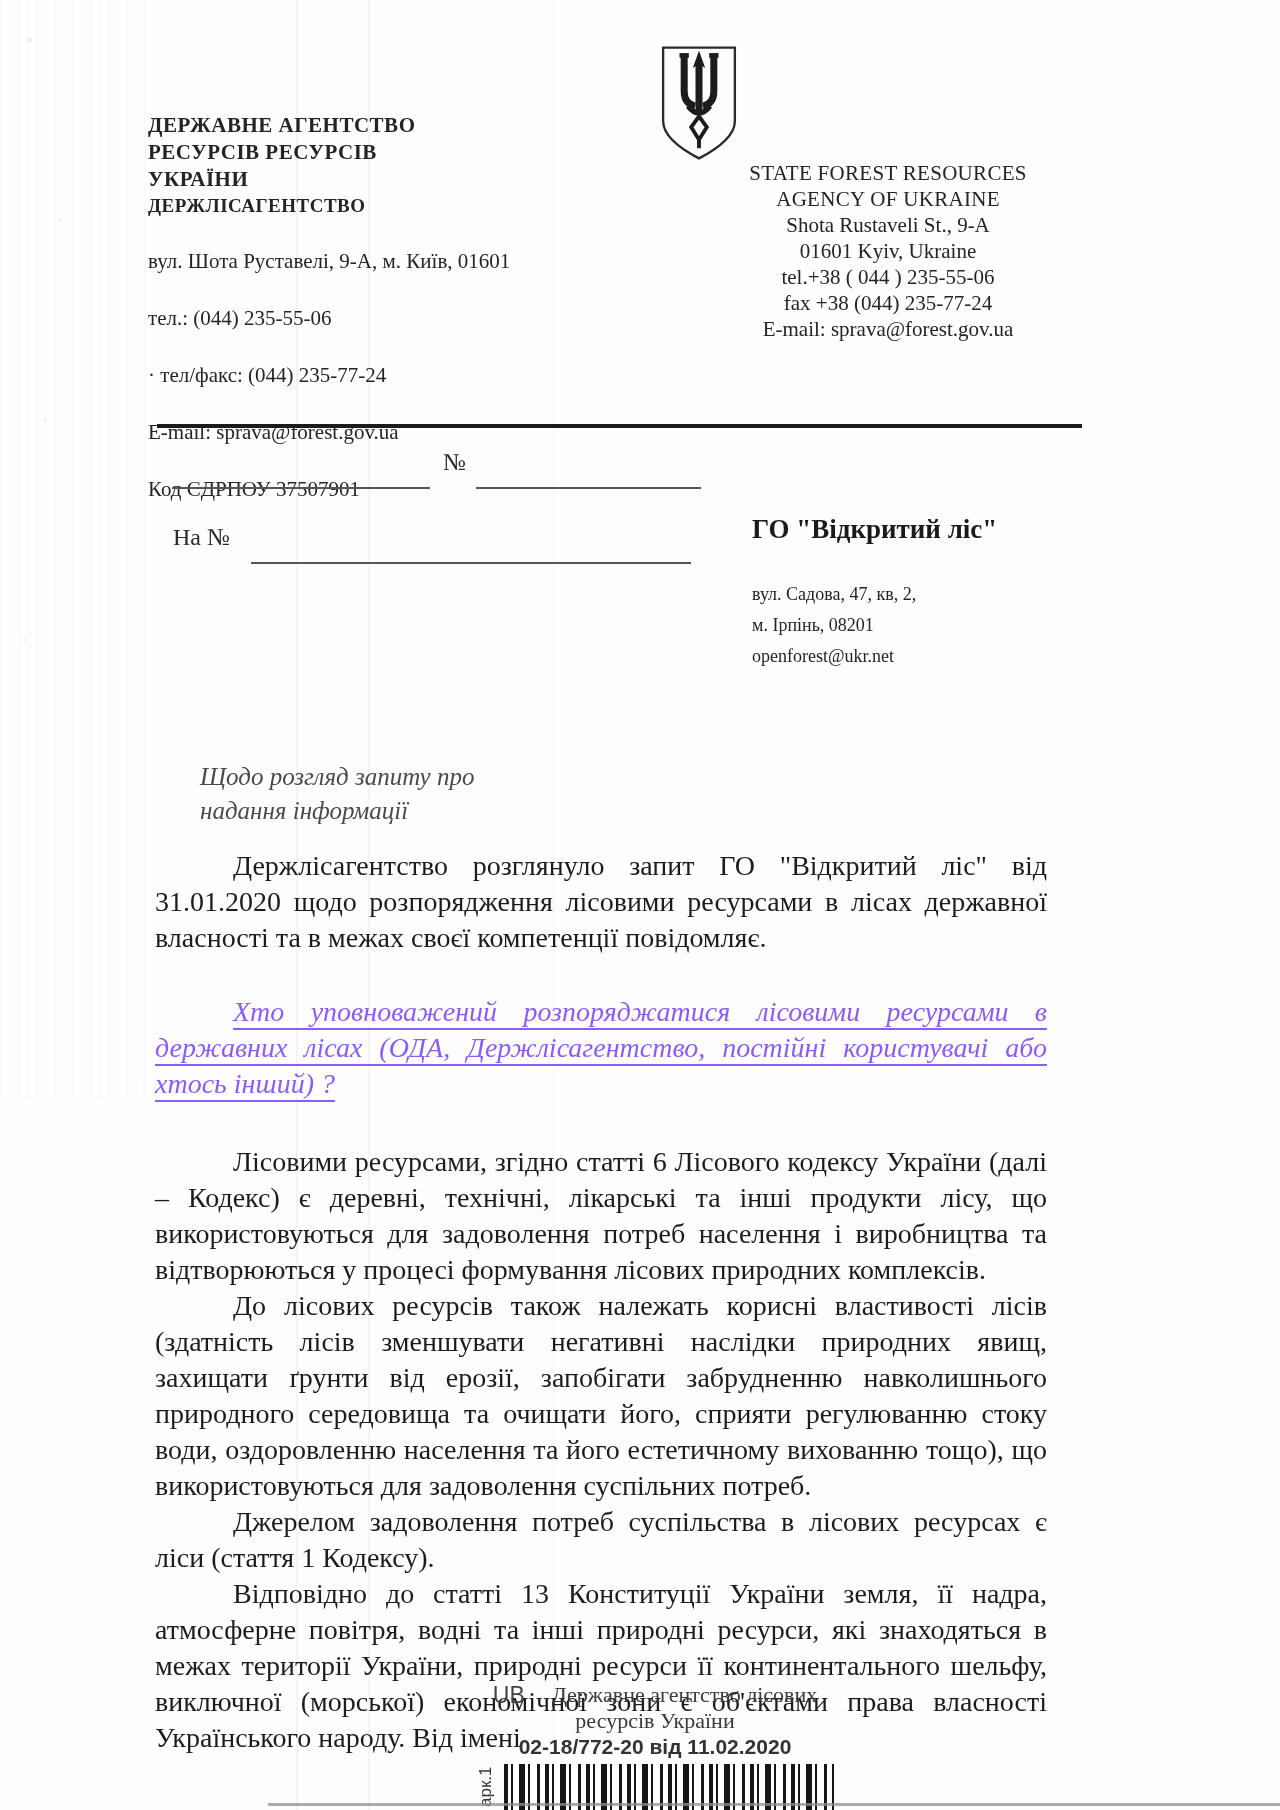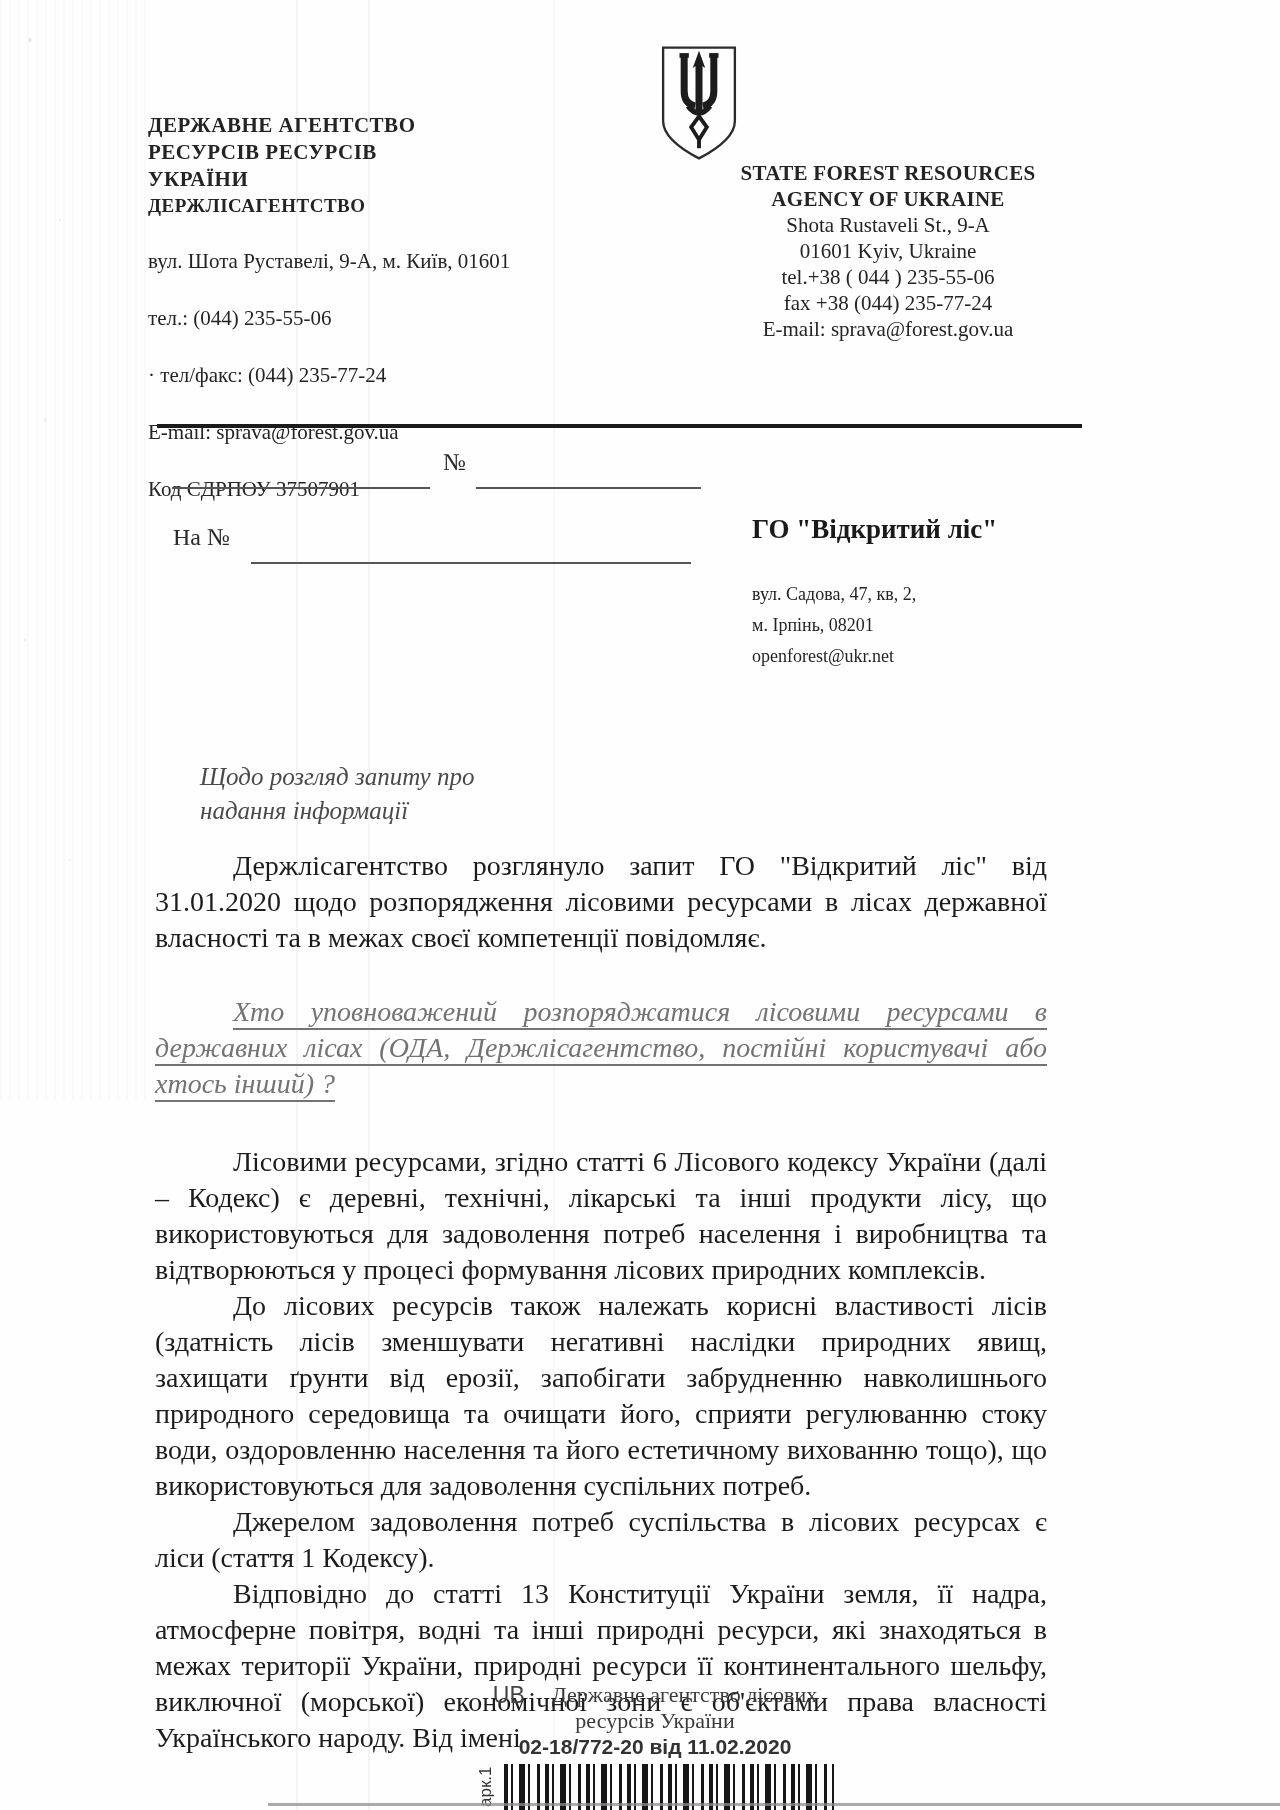--- a/index.html
+++ b/index.html
@@ -30,21 +30,21 @@
     text-align:left;font-size:20px;line-height:25px;color:#242424;
   }
   .hdr-left .org{font-weight:bold;font-size:21px;line-height:27px;letter-spacing:.5px;}
   .hdr-left .org-short{font-weight:bold;font-size:19px;line-height:26px;letter-spacing:.5px;}
   .hdr-left .info{font-size:21px;line-height:29px;margin-top:28px;}
   .emblem{position:absolute;left:660px;top:44px;width:78px;height:118px;}
   .hdr-right{
     position:absolute;left:693px;top:160px;width:390px;
     text-align:center;font-size:21px;line-height:26px;color:#242424;
   }
-  .hdr-right .org{font-weight:bold;letter-spacing:.3px;text-align:center;}
+  .hdr-right .org{font-weight:normal;letter-spacing:.3px;text-align:center;}
   .hdr-rule{position:absolute;left:157px;top:424px;width:925px;height:4px;background:#1b1b1b;}
   
   .u-line{position:absolute;border-bottom:2px solid #555;height:0;}
   .ref-label{position:absolute;font-size:24px;color:#2a2a2a;}
   
   .recipient{position:absolute;left:752px;top:514px;width:340px;}
   .recipient .name{font-weight:bold;font-size:27px;color:#1a1a1a;}
   .recipient .addr{margin-top:34px;font-size:18px;line-height:31px;color:#242424;}
   
   .subject{
@@ -53,21 +53,21 @@
   }
   
   .body-text{
     position:absolute;left:155px;top:848px;width:892px;
     font-size:28px;line-height:36px;text-align:justify;color:#1c1c1c;
   }
   .body-text p{margin:0;text-indent:78px;}
   .body-text p.p1{margin-bottom:38px;}
   .body-text p.question{
     font-style:italic;text-decoration:underline;text-underline-offset:7px;
-    margin-bottom:42px;color:#737373;
+    margin-bottom:42px;color:#8b5cf6;
   }
   
   .stamp{position:absolute;left:420px;top:1682px;width:470px;text-align:center;color:#3a3a3a;}
   .stamp .row1{display:flex;justify-content:center;align-items:flex-start;gap:27px;font-size:22px;line-height:26px;}
   .stamp .ub{font-family:"Liberation Sans", sans-serif;font-size:23px;color:#444;}
   .stamp .row2{font-size:22px;line-height:26px;text-align:center;}
   .stamp .row3{font-family:"Liberation Sans", sans-serif;font-weight:bold;font-size:21px;line-height:26px;color:#333;}
   .stamp .bc-row{display:flex;justify-content:center;align-items:flex-end;gap:8px;margin-top:4px;}
   .sheet{
     writing-mode:vertical-rl;transform:rotate(180deg);

